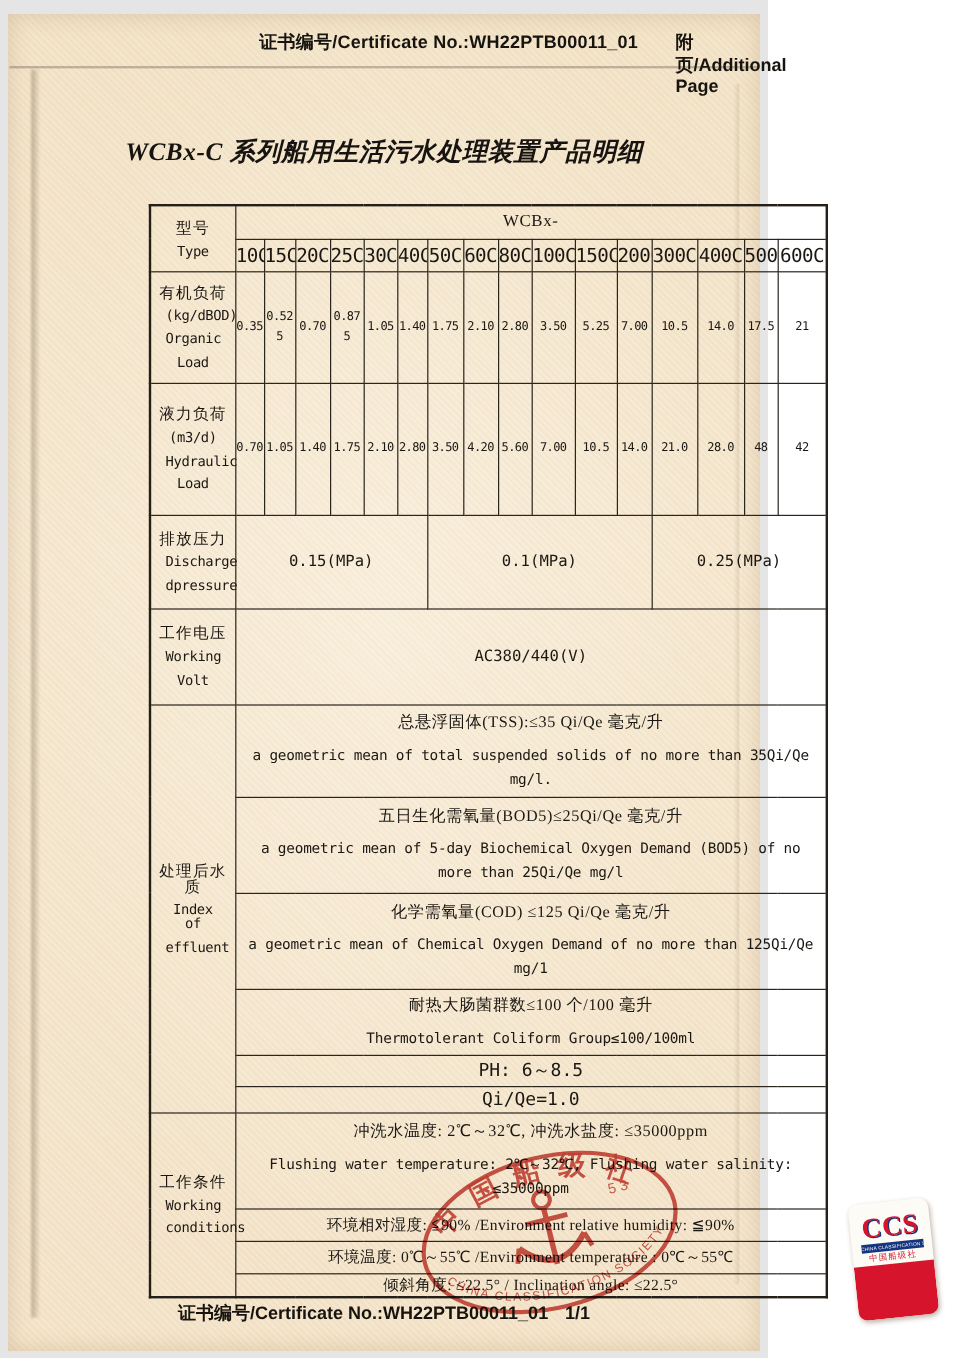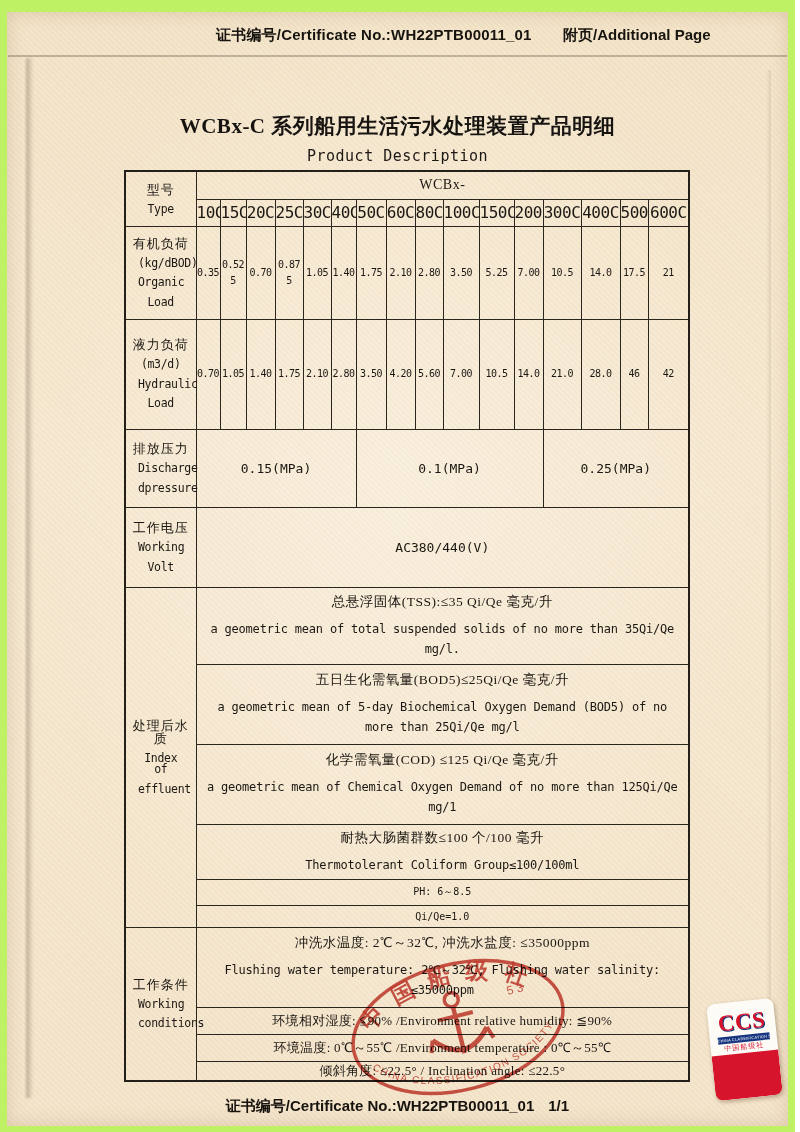--- a/index.html
+++ b/index.html
@@ -1,50 +1,50 @@
 <!DOCTYPE html>
 <html><head>
 <meta charset="utf-8">
 <style>
   html,body{margin:0;padding:0;}
   body{width:800px;height:1132px;background:#ffffff;font-family:"Liberation Sans",sans-serif;overflow:hidden;}
-  .page{position:relative;width:795px;height:1132px;background:#bef264;}
+  .page{position:relative;width:640px;height:1132px;background:#e5e5e5;}
   .paper{position:absolute;top:12px;left:7px;right:7px;bottom:6px;
     background-color:#f4e6cc;
     background-image:
       radial-gradient(ellipse at 50% 45%, rgba(255,250,240,0.35), rgba(0,0,0,0) 65%),
       repeating-linear-gradient(45deg, rgba(205,165,120,0.07) 0 2px, rgba(255,255,255,0.05) 2px 4px),
       linear-gradient(180deg, #f3e4c8 0%, #f6e9d2 40%, #f4e5cb 100%);
     box-shadow:inset 0 0 18px rgba(150,110,70,0.25);}
   .scan-line-top{position:absolute;left:8px;right:8px;top:55px;height:2px;background:rgba(70,60,50,0.30);}
   .edge-left{position:absolute;left:26px;top:58px;width:7px;height:1040px;background:linear-gradient(90deg,rgba(70,50,30,0.30),rgba(70,50,30,0.02));filter:blur(1px);}
   .edge-right{position:absolute;right:24px;top:70px;width:5px;height:1000px;background:linear-gradient(270deg,rgba(90,70,45,0.12),rgba(0,0,0,0));}
 
   .hdr-cert{position:absolute;left:216px;top:26px;font-size:15px;font-weight:bold;color:#17140f;letter-spacing:.2px;}
   .hdr-page{position:absolute;left:563px;top:26px;font-size:15px;font-weight:bold;color:#17140f;}
 
-  .doc-title{position:absolute;left:0;right:0;top:112px;text-align:center;font-family:"Liberation Serif",serif;font-size:21px;font-weight:bold;color:#161310;letter-spacing:.5px;}
+  .doc-title{position:absolute;left:0;right:0;top:112px;text-align:center;font-family:"Liberation Serif",serif;font-size:21px;font-weight:bold;color:#161310;letter-spacing:.5px;font-style:italic;}
   .doc-subtitle{position:absolute;left:0;right:0;top:147px;text-align:center;font-family:"DejaVu Sans Mono",monospace;font-size:15px;color:#1b1713;letter-spacing:.5px;}
 
   .tbl-wrap{position:absolute;left:124px;top:170px;}
   table.main{border-collapse:collapse;table-layout:fixed;width:564px;border:2.5px solid #241f18;}
   table.main td,table.main th{border:1.5px solid #2a251d;padding:0;color:#1b1712;vertical-align:middle;text-align:center;background:transparent;font-weight:normal;}
   th.series{font-family:"Liberation Serif",serif;font-size:14px;font-weight:bold;letter-spacing:.5px;}
   th.model{font-family:"DejaVu Sans Mono",monospace;font-size:16px;letter-spacing:-0.5px;overflow:hidden;}
   td.v{font-family:"DejaVu Sans Mono",monospace;font-size:10px;letter-spacing:-0.5px;word-break:break-all;line-height:1.6;}
   td.lbl .zh{display:block;font-size:13px;letter-spacing:1px;line-height:1.0;padding:4px 4px;font-family:"Liberation Serif",serif;}
   td.lbl .en{display:block;font-family:"DejaVu Sans Mono",monospace;font-size:11.5px;letter-spacing:-0.3px;line-height:1.0;padding:4px 12px;}
   td.lbl{line-height:1.6;}
   td.span-val{font-family:"DejaVu Sans Mono",monospace;font-size:13px;}
   td.wide .zh-line{display:block;font-size:13.5px;letter-spacing:.5px;padding:3px 18px;line-height:1.55;font-family:"Liberation Serif",serif;}
   td.wide .en-line{display:block;font-family:"DejaVu Sans Mono",monospace;font-size:12px;letter-spacing:-0.2px;padding:3px 10px;line-height:1.7;}
   td.single{font-size:13px;font-family:"Liberation Serif",serif;letter-spacing:.3px;}
-  td.single-mono{font-family:"DejaVu Sans Mono",monospace;font-size:10px;}
-
-  .footer-line{position:absolute;left:90px;right:90px;top:1085px;text-align:center;font-size:15px;font-weight:bold;color:#17130e;margin-top:12px;}
+  td.single-mono{font-family:"DejaVu Sans Mono",monospace;font-size:15px;}
+
+  .footer-line{position:absolute;left:90px;right:90px;top:1085px;text-align:center;font-size:15px;font-weight:bold;color:#17130e;}
   .footer-line .pg{margin-left:14px;}
   .serial{position:absolute;left:56px;top:1076px;font-family:"DejaVu Serif",serif;font-size:21px;color:#c23a33;letter-spacing:3px;}
 
   .stamp{position:absolute;left:318px;top:942px;width:280px;height:170px;mix-blend-mode:multiply;opacity:.92;transform:rotate(-14deg);}
   .ccs-card{position:absolute;left:711px;top:1001px;width:67px;height:97px;background:#fdfbf6;border-radius:8px;
     box-shadow:1px 2px 4px rgba(90,60,30,0.4);transform:rotate(-6deg);overflow:hidden;display:flex;flex-direction:column;align-items:center;}
   .ccs-letters{margin-top:9px;font-family:"Liberation Serif",serif;font-weight:bold;font-size:23px;line-height:1;color:#d6152c;text-shadow:1px 1px 0 #16357f;letter-spacing:.5px;}
   .ccs-banner{margin-top:2px;width:52px;height:7px;background:#16357f;color:#ffffff;font-size:4px;line-height:7px;text-align:center;overflow:hidden;white-space:nowrap;letter-spacing:.2px;font-family:"Liberation Sans",sans-serif;}
   .ccs-zh{margin-top:1px;font-size:7px;color:#d6152c;letter-spacing:1px;line-height:1.2;font-family:"Liberation Serif",serif;}
   .ccs-red{margin-top:2px;width:100%;flex:1;background:#d6152c;}
@@ -55,21 +55,20 @@
 <div class="page">
   <div class="paper"></div>
   <div class="scan-line-top"></div>
   <div class="edge-left"></div>
   <div class="edge-right"></div>
 
   <div class="hdr-cert">证书编号/Certificate No.:WH22PTB00011_01</div>
   <div class="hdr-page">附页/Additional Page</div>
 
   <div class="doc-title">WCBx-C 系列船用生活污水处理装置产品明细</div>
-  <div class="doc-subtitle">Product Description</div>
 
   <div class="tbl-wrap">
     <table class="main">
       <colgroup>
         <col style="width:71px">
           <col style="width:24px">
           <col style="width:26px">
           <col style="width:29px">
         <col style="width:28px">
           <col style="width:28px">
@@ -149,21 +148,21 @@
         <td class="v">2.10</td>
         <td class="v">2.80</td>
         <td class="v">3.50</td>
         <td class="v">4.20</td>
         <td class="v">5.60</td>
         <td class="v">7.00</td>
         <td class="v">10.5</td>
         <td class="v">14.0</td>
         <td class="v">21.0</td>
         <td class="v">28.0</td>
-        <td class="v">46</td>
+        <td class="v">48</td>
         <td class="v">42</td>
       </tr>
       <tr style="height:78px">
         <td class="lbl">
           <span class="zh">排放压力</span>
           <span class="en">Discharge</span>
           <span class="en">dpressure</span>
         </td>
         <td class="span-val" colspan="6">0.15(MPa)</td>
         <td class="span-val" colspan="6">0.1(MPa)</td>

